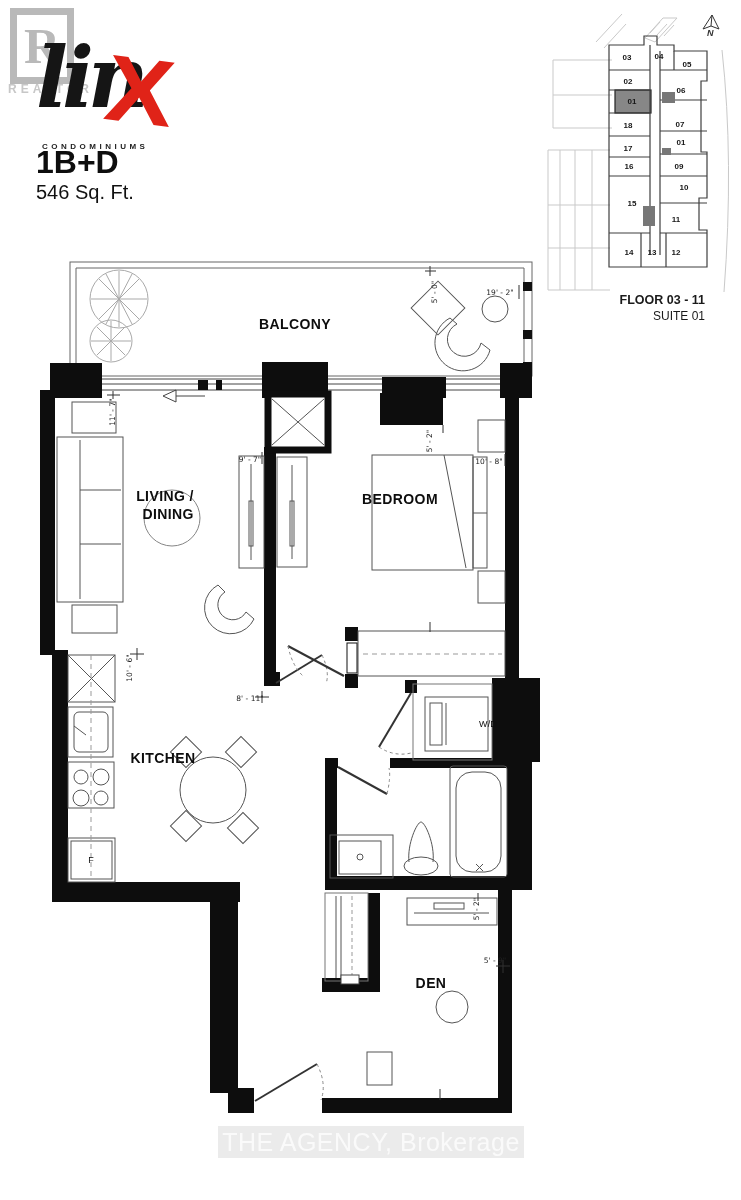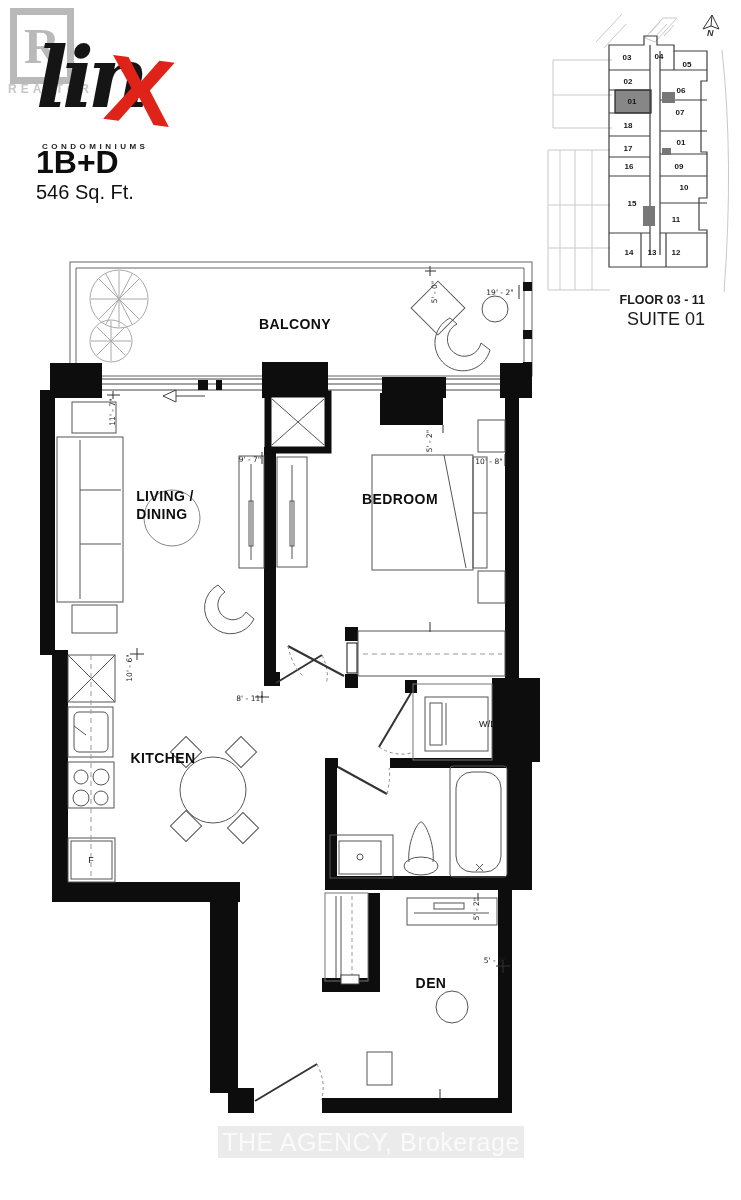--- a/index.html
+++ b/index.html
@@ -16,26 +16,26 @@
   .brand-x{left:106px;top:40px;font-size:102px;font-weight:bold;line-height:1;
     transform:rotate(7deg) scaleY(.92);}
   .brand-sub{left:42px;top:126px;font-size:8px;font-weight:bold;letter-spacing:3.5px;color:#222;margin-top:16px;}
   .unit-type{left:36px;top:144px;font-size:32px;font-weight:bold;color:#0d0d0d;}
   .unit-area{left:36px;top:181px;font-size:20px;color:#111;}
   
   .suite-num{position:absolute;font-size:8px;font-weight:bold;color:#161616;
     transform:translate(-50%,-50%);white-space:nowrap;}
   .north-label{left:707px;top:28px;font-size:9px;font-weight:bold;font-style:italic;color:#333;}
   .floor-label{right:36px;top:293px;font-size:12.5px;font-weight:bold;color:#1a1a1a;text-align:right;}
-  .suite-label{right:36px;top:309px;font-size:18px;color:#1a1a1a;text-align:left;}
+  .suite-label{right:36px;top:309px;font-size:12px;color:#1a1a1a;text-align:left;}
   
   .room-label{position:absolute;transform:translate(-50%,-50%);font-weight:bold;font-size:14px;
     letter-spacing:.4px;color:#0d0d0d;white-space:nowrap;}
   .room-label.small{font-size:9px;font-weight:normal;letter-spacing:.2px;}
-  .living-label{text-align:left;line-height:1.25;}
+  .living-label{text-align:right;line-height:1.25;}
   .dim{position:absolute;transform:translate(-50%,-50%);font-family:"DejaVu Sans",sans-serif;
     font-size:7.5px;color:#222;white-space:nowrap;}
   .dim.rot{transform:translate(-50%,-50%) rotate(-90deg);}
   
   .watermark{left:218px;top:1126px;width:306px;height:32px;background:#ebebeb;color:#fafafa;
     font-size:25px;letter-spacing:.5px;display:flex;align-items:center;justify-content:center;white-space:nowrap;}
   svg{position:absolute;left:0;top:0;}
 </style>
 </head>
 <body>
@@ -238,21 +238,21 @@
 <div class="abs unit-type">1B+D</div>
 <div class="abs unit-area">546 Sq. Ft.</div>
 
 <div class="suite-num" style="left:627px;top:57px">03</div>
 <div class="suite-num" style="left:659px;top:56px">04</div>
 <div class="suite-num" style="left:687px;top:64px">05</div>
 <div class="suite-num" style="left:628px;top:81px">02</div>
 <div class="suite-num" style="left:632px;top:101px">01</div>
 <div class="suite-num" style="left:681px;top:90px">06</div>
 <div class="suite-num" style="left:628px;top:125px">18</div>
-<div class="suite-num" style="left:680px;top:112px">07</div>
+<div class="suite-num" style="left:680px;top:124px">07</div>
 <div class="suite-num" style="left:628px;top:148px">17</div>
 <div class="suite-num" style="left:681px;top:142px">01</div>
 <div class="suite-num" style="left:629px;top:166px">16</div>
 <div class="suite-num" style="left:679px;top:166px">09</div>
 <div class="suite-num" style="left:632px;top:203px">15</div>
 <div class="suite-num" style="left:684px;top:187px">10</div>
 <div class="suite-num" style="left:676px;top:219px">11</div>
 <div class="suite-num" style="left:629px;top:252px">14</div>
 <div class="suite-num" style="left:652px;top:252px">13</div>
 <div class="suite-num" style="left:676px;top:252px">12</div>

